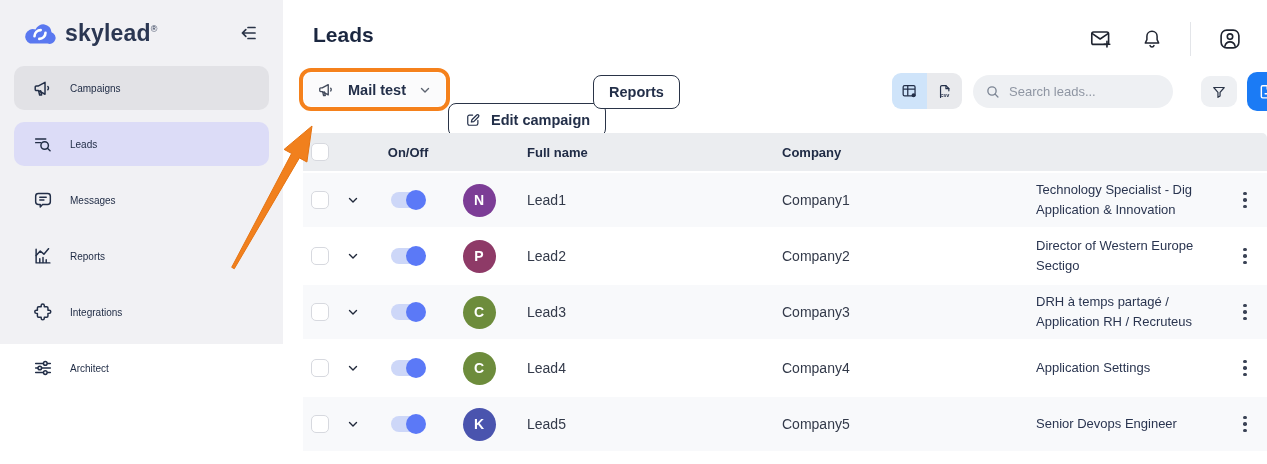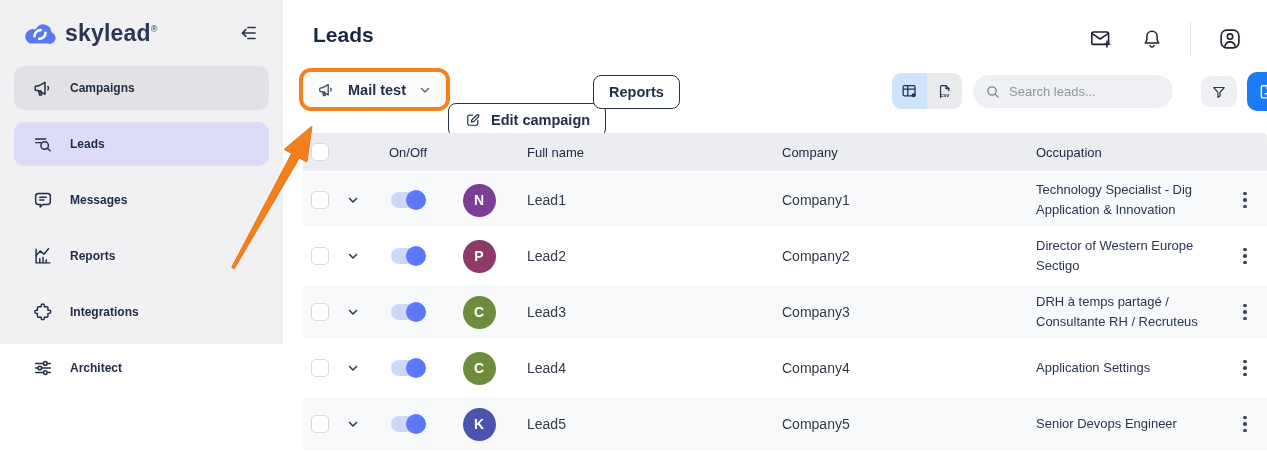--- a/index.html
+++ b/index.html
@@ -7,21 +7,21 @@
   body { font-family:"Liberation Sans","DejaVu Sans",sans-serif; background:#fff; color:#232f49; position:relative; }
 
   
   .sidebar { position:absolute; left:0; top:0; width:283px; height:344px; background:#f1f1f4; }
   .logo-row { display:flex; align-items:center; padding:18px 22px 14px 22px; }
   .logo-mark { width:36px; height:30px; margin-right:7px; }
   .brand { font-size:23px; font-weight:700; color:#2b3752; letter-spacing:.2px; }
   .brand sup { font-size:9px; font-weight:400; color:#2b3752; }
   .collapse-btn { margin-left:auto; cursor:pointer; display:flex; align-items:center; }
   .nav { padding:4px 14px 0 14px; display:flex; flex-direction:column; gap:12px; }
-  .nav-item { height:44px; border-radius:10px; display:flex; align-items:center; gap:16px; padding:0 18px; font-size:12px; font-weight:700; color:#222e47; cursor:pointer; }
+  .nav-item { height:44px; border-radius:10px; display:flex; align-items:center; gap:16px; padding:0 18px; font-size:10px; font-weight:400; color:#222e47; cursor:pointer; }
   .nav-item.gray   { background:#e2e2e6; }
   .nav-item.active { background:#dcdcf7; }
   .nav-item svg { flex:0 0 auto; }
 
   
   .main { position:absolute; left:283px; top:0; width:984px; height:464px; background:#fff; overflow:hidden; }
   .page-title { position:absolute; left:30px; top:23px; font-size:21px; font-weight:700; color:#1b2740; }
   .top-icons { position:absolute; right:24px; top:22px; display:flex; align-items:center; gap:26px; }
   .top-icons .vdivider { width:1px; height:34px; background:#e3e5e9; }
   .icon-btn { cursor:pointer; display:flex; align-items:center; }
@@ -41,21 +41,21 @@
   .search { position:absolute; left:690px; top:75px; width:200px; height:33px; background:#eef0f3; border-radius:17px; display:flex; align-items:center; padding:0 12px; gap:8px; }
   .search input { border:none; outline:none; background:transparent; font-size:13px; color:#3a4255; width:150px; font-family:inherit; }
   .search input::placeholder { color:#8f96a3; }
 
   .filter-btn { position:absolute; left:918px; top:76px; width:36px; height:31px; background:#eef0f3; border-radius:9px; display:flex; align-items:center; justify-content:center; cursor:pointer; }
   .export-btn { position:absolute; left:964px; top:72px; width:42px; height:39px; background:#1b7bf5; border-radius:10px; display:flex; align-items:center; justify-content:flex-start; padding-left:9px; cursor:pointer; }
 
   
   .table { position:absolute; left:20px; top:133px; width:964px; }
   .trow { display:grid; grid-template-columns:34px 32px 78px 64px 255px 256px minmax(0,1fr) 44px; align-items:center; }
-  .thead { height:38px; background:#ebedf0; border-radius:5px 5px 0 0; font-size:13px; font-weight:400; color:#202c46; }
+  .thead { height:38px; background:#ebedf0; border-radius:5px 5px 0 0; font-size:13px; font-weight:700; color:#202c46; }
   .th-center { text-align:center; }
   .th-pad { padding-left:16px; }
   .th-pad14 { padding-left:14px; }
   .row { height:56px; font-size:14px; color:#333a4a; border-top:2px solid #fff; }
   .row.odd { background:#f8f9fb; }
   .row.even { background:#fff; }
   .cell-c { display:flex; justify-content:center; align-items:center; }
   .checkbox { width:18px; height:18px; border:1px solid #d7d9df; border-radius:5px; background:#fff; cursor:pointer; }
   .toggle { width:34px; height:16px; background:#cdd7f8; border-radius:8px; position:relative; cursor:pointer; }
   .toggle .knob { position:absolute; right:-1px; top:-2px; width:20px; height:20px; border-radius:50%; background:#5b79f7; }
@@ -229,21 +229,20 @@
   <div class="table">
     <div class="trow thead">
       <div class="cell-c">
           <span class="checkbox"></span>
         </div>
       <div></div>
       <div class="th-center">On/Off</div>
       <div></div>
       <div class="th-pad">Full name</div>
       <div class="th-pad">Company</div>
-      <div class="th-pad14">Occupation</div>
       <div></div>
     </div>
 
     <div id="rows">
       <div class="trow row odd">
         <div class="cell-c">
             <span class="checkbox"></span>
           </div>
         <div class="cell-c">
           <svg class="ic" width="14" height="14" viewBox="0 0 24 24" fill="none" stroke="#20283a" stroke-width="2.4" stroke-linecap="round" stroke-linejoin="round">
@@ -319,21 +318,21 @@
               <span class="knob"></span>
             </span>
           </div>
         <div class="cell-c">
             <span class="avatar" style="background: rgb(109, 140, 60);">C</span>
           </div>
         <div class="cell-name">Lead3</div>
         <div class="cell-company">Company3</div>
         <div class="cell-occ">
           <div>DRH à temps partagé /</div>
-          <div>Consultante RH / Recruteus</div>
+          <div>Application RH / Recruteus</div>
         </div>
         <div class="cell-c">
             <span class="kebab">
               <i></i>
               <i></i>
               <i></i>
             </span>
           </div>
       </div>
 

